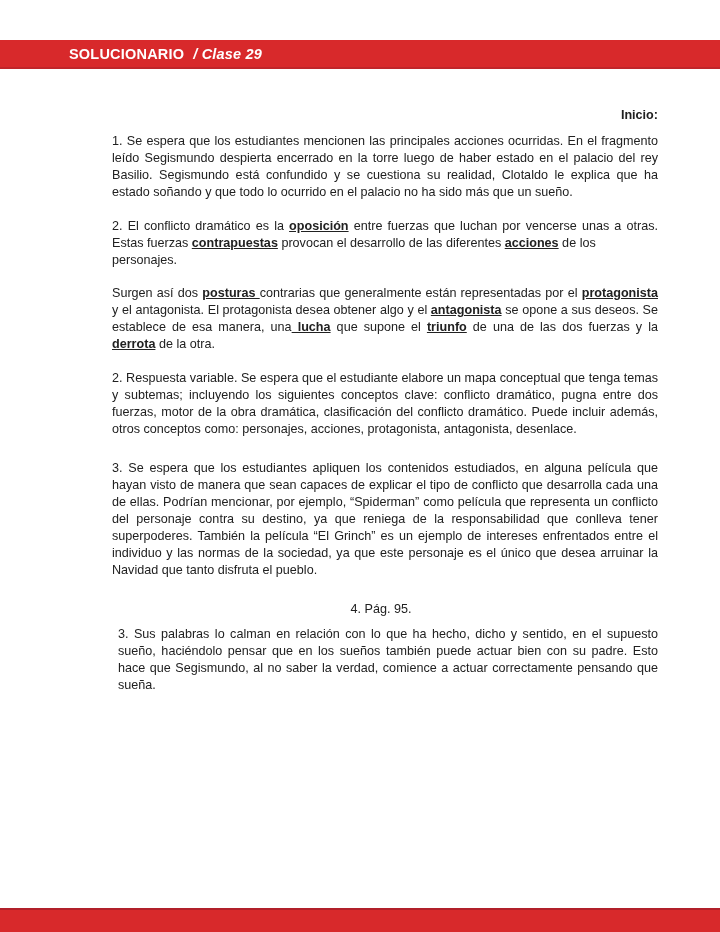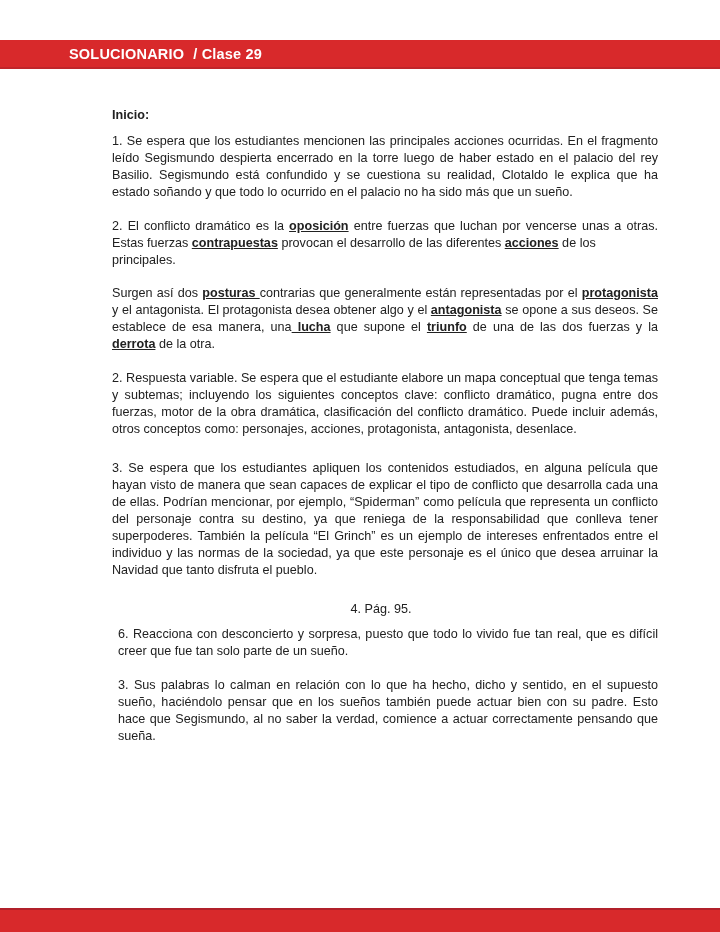--- a/index.html
+++ b/index.html
@@ -10,27 +10,27 @@
   .page{position:relative;width:720px;height:932px;background:#ffffff;}
   .header-bar{
     position:absolute;top:40px;left:0;width:720px;height:27px;
     background:#d8292b;border-bottom:2px solid #c0252a;
     display:flex;align-items:center;
   }
   .header-title{
     color:#ffffff;font-weight:bold;font-size:14.5px;margin-left:69px;
     letter-spacing:.2px;white-space:pre;
   }
-  .header-sub{margin-left:9px;}
+  .header-sub{margin-left:9px;font-style:italic;}
   .content{
     position:absolute;top:107px;left:112px;width:546px;
     font-size:12.6px;line-height:17px;color:#212121;text-align:justify;
   }
   .content p{margin:0 0 17px 0;}
-  p.h{font-weight:bold;text-align:left;margin-bottom:9px;}
+  p.h{font-weight:bold;text-align:right;margin-bottom:9px;}
   p.h.h2{margin-top:4px;margin-bottom:10px;}
   p.p2a{margin-bottom:16px;}
   p.mb22{margin-bottom:22px;margin-top:8px;}
   p.pageref{text-align:center;margin-left:-8px;margin-top:6px;margin-bottom:8px;}
   p.indent{margin-left:6px;}
   .bu{font-weight:bold;text-decoration:underline;}
   .footer-bar{
     position:absolute;left:0;bottom:0;width:720px;height:22px;
     background:#d8292b;border-top:2px solid #b1202a;
   }
@@ -43,32 +43,31 @@
   <div class="header-bar">
     <span class="header-title"><span>SOLUCIONARIO</span><span class="header-sub">/ Clase 29</span></span>
   </div>
 
   <div class="content">
 
     <p class="h">Inicio:</p>
 
     <p>1. Se espera que los estudiantes mencionen las principales acciones ocurridas. En el fragmento leído Segismundo despierta encerrado en la torre luego de haber estado en el palacio del rey Basilio. Segismundo está confundido y se cuestiona su realidad, Clotaldo le explica que ha estado soñando y que todo lo ocurrido en el palacio no ha sido más que un sueño.</p>
 
-    <p class="p2a"><span>2. El conflicto dramático es la </span><span class="bu">oposición</span><span> entre fuerzas que luchan por vencerse unas a otras. Estas fuerzas </span><span class="bu">contrapuestas</span><span> provocan el desarrollo de las diferentes </span><span class="bu">acciones</span><span> de los</span><br><span>principales.</span></p>
+    <p class="p2a"><span>2. El conflicto dramático es la </span><span class="bu">oposición</span><span> entre fuerzas que luchan por vencerse unas a otras. Estas fuerzas </span><span class="bu">contrapuestas</span><span> provocan el desarrollo de las diferentes </span><span class="bu">acciones</span><span> de los</span><br><span>personajes.</span></p>
 
     <p><span>Surgen así dos </span><span class="bu">posturas </span><span>contrarias que generalmente están representadas por el </span><span class="bu">protagonista</span><span> y el antagonista. El protagonista desea obtener algo y el </span><span class="bu">antagonista</span><span> se opone a sus deseos. Se establece de esa manera, una</span><span class="bu"> lucha</span><span> que supone el </span><span class="bu">triunfo</span><span> de una de las dos fuerzas y la </span><span class="bu">derrota</span><span> de la otra.</span></p>
 
 
     <p class="mb22">2. Respuesta variable. Se espera que el estudiante elabore un mapa conceptual que tenga temas y subtemas; incluyendo los siguientes conceptos clave: conflicto dramático, pugna entre dos fuerzas, motor de la obra dramática, clasificación del conflicto dramático. Puede incluir además, otros conceptos como: personajes, acciones, protagonista, antagonista, desenlace.</p>
 
     <p class="mb22">3. Se espera que los estudiantes apliquen los contenidos estudiados, en alguna película que hayan visto de manera que sean capaces de explicar el tipo de conflicto que desarrolla cada una de ellas. Podrían mencionar, por ejemplo, “Spiderman” como película que representa un conflicto del personaje contra su destino, ya que reniega de la responsabilidad que conlleva tener superpoderes. También la película “El Grinch” es un ejemplo de intereses enfrentados entre el individuo y las normas de la sociedad, ya que este personaje es el único que desea arruinar la Navidad que tanto disfruta el pueblo.</p>
 
     <p class="pageref">4. Pág. 95.</p>
 
-    <p class="indent">6. Reacciona con desconcierto y sorpresa, puesto que todo lo vivido fue tan real, que es difícil creer que fue tan solo parte de un sueño.</p>
 
 
     <p class="indent">3. Sus palabras lo calman en relación con lo que ha hecho, dicho y sentido, en el supuesto sueño, haciéndolo pensar que en los sueños también puede actuar bien con su padre. Esto hace que Segismundo, al no saber la verdad, comience a actuar correctamente pensando que sueña.</p>
 
   </div>
 
   <div class="footer-bar"></div>
 
 </div>
 

